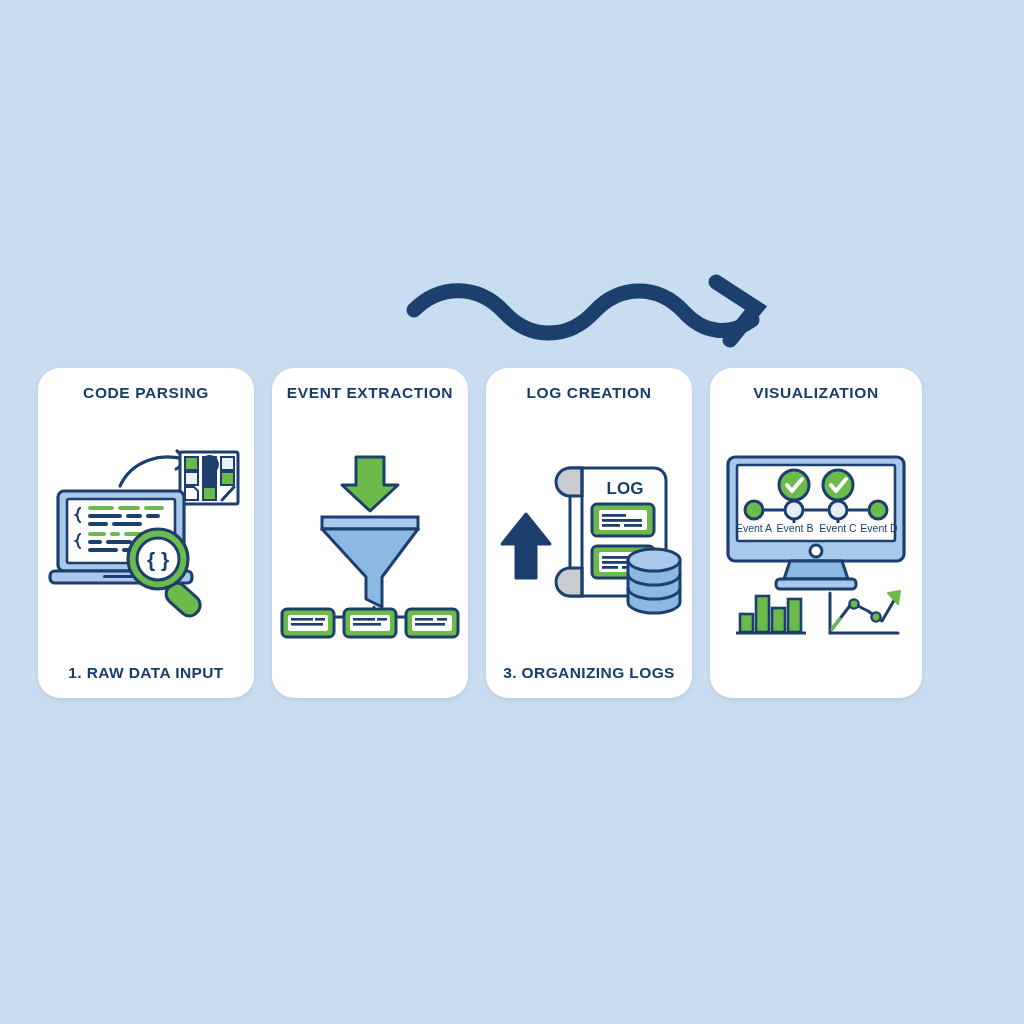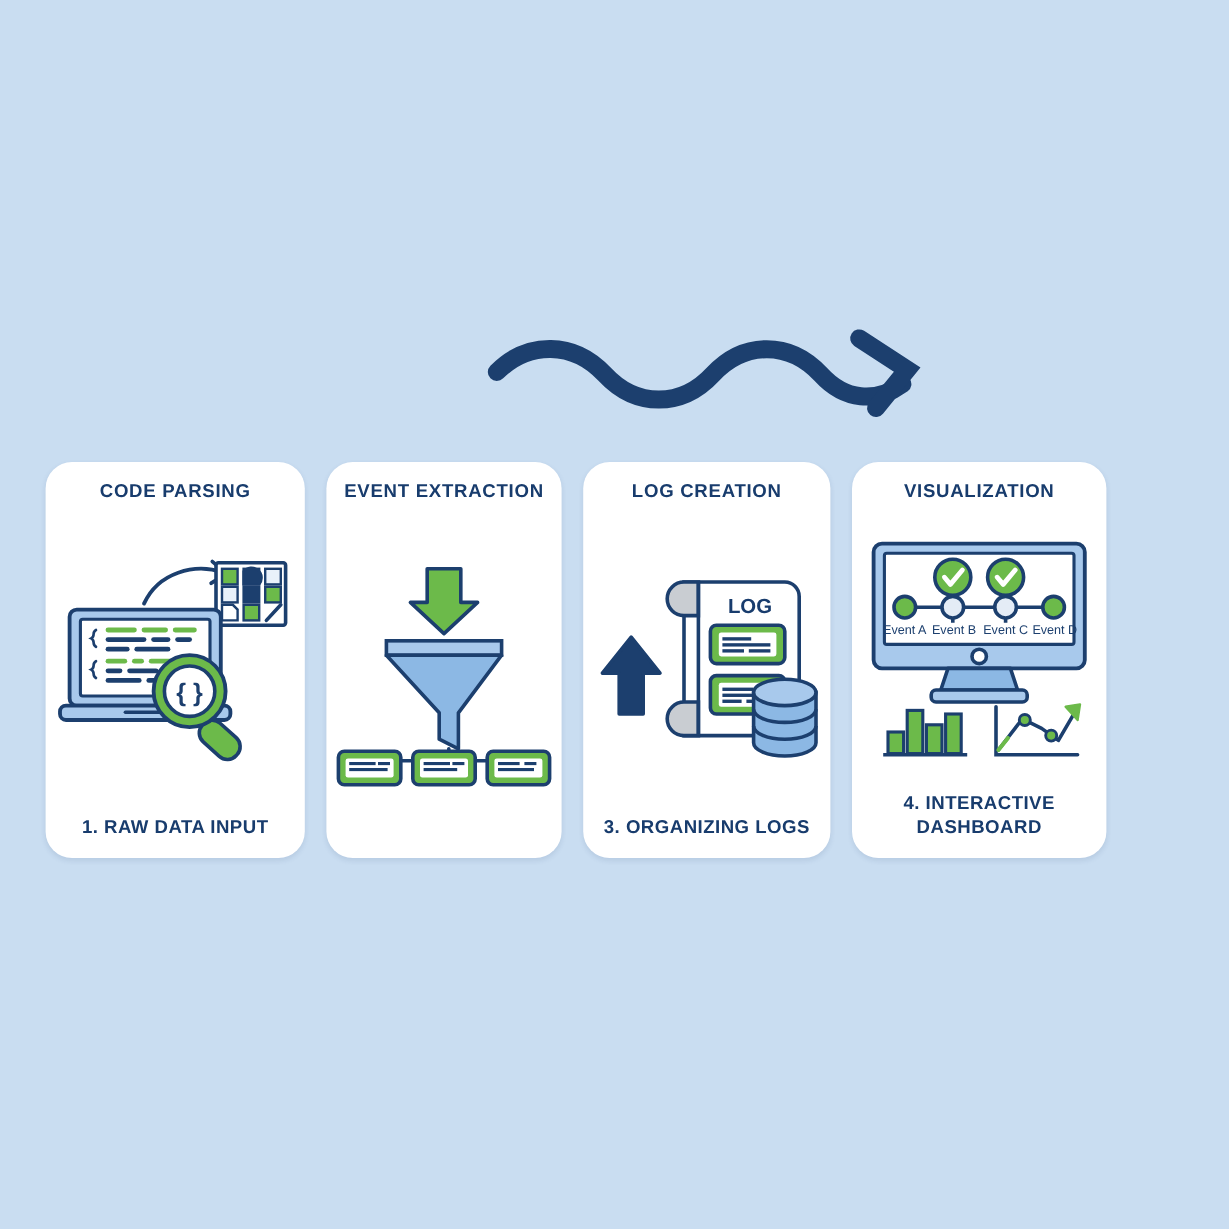--- a/index.html
+++ b/index.html
@@ -27,21 +27,21 @@
     left: 400px;
     top: 262px;
     width: 400px;
     height: 100px;
   }
 
   
   .cards {
     position: absolute;
     left: 38px;
-    top: 385px;
+    top: 368px;
     width: 804px;
     height: 330px;
     display: flex;
     gap: 18px;
   }
   .card {
     position: relative;
     flex: 1 1 0;
     background: #ffffff;
     border: 3px solid #1c3f६e;
@@ -289,17 +289,16 @@
           <g>
             <path d="M112,142 L112,182 L180,182" fill="none" stroke="#1c3f6e" stroke-width="3" stroke-linecap="round"></path>
             <path d="M114,178 L134,152 L150,160 L164,170 L178,146" fill="none" stroke="#1c3f6e" stroke-width="3" stroke-linecap="round" stroke-linejoin="round"></path>
             <path d="M114,178 L122,168" fill="none" stroke="#6cba4a" stroke-width="3.4" stroke-linecap="round"></path>
             <circle cx="136" cy="153" r="4.6" fill="#6cba4a" stroke="#1c3f6e" stroke-width="2.4"></circle>
             <circle cx="158" cy="166" r="4.6" fill="#6cba4a" stroke="#1c3f6e" stroke-width="2.4"></circle>
             <path d="M170,142 L182,140 L180,153 Z" fill="#6cba4a" stroke="#6cba4a" stroke-width="2" stroke-linejoin="round"></path>
           </g>
         </svg>
       </div>
-      <div class="card-caption">4. INTERACTIVE DASHBOARD</div>
     </div>
 
   </div>
 </div>
 
 </body></html>

